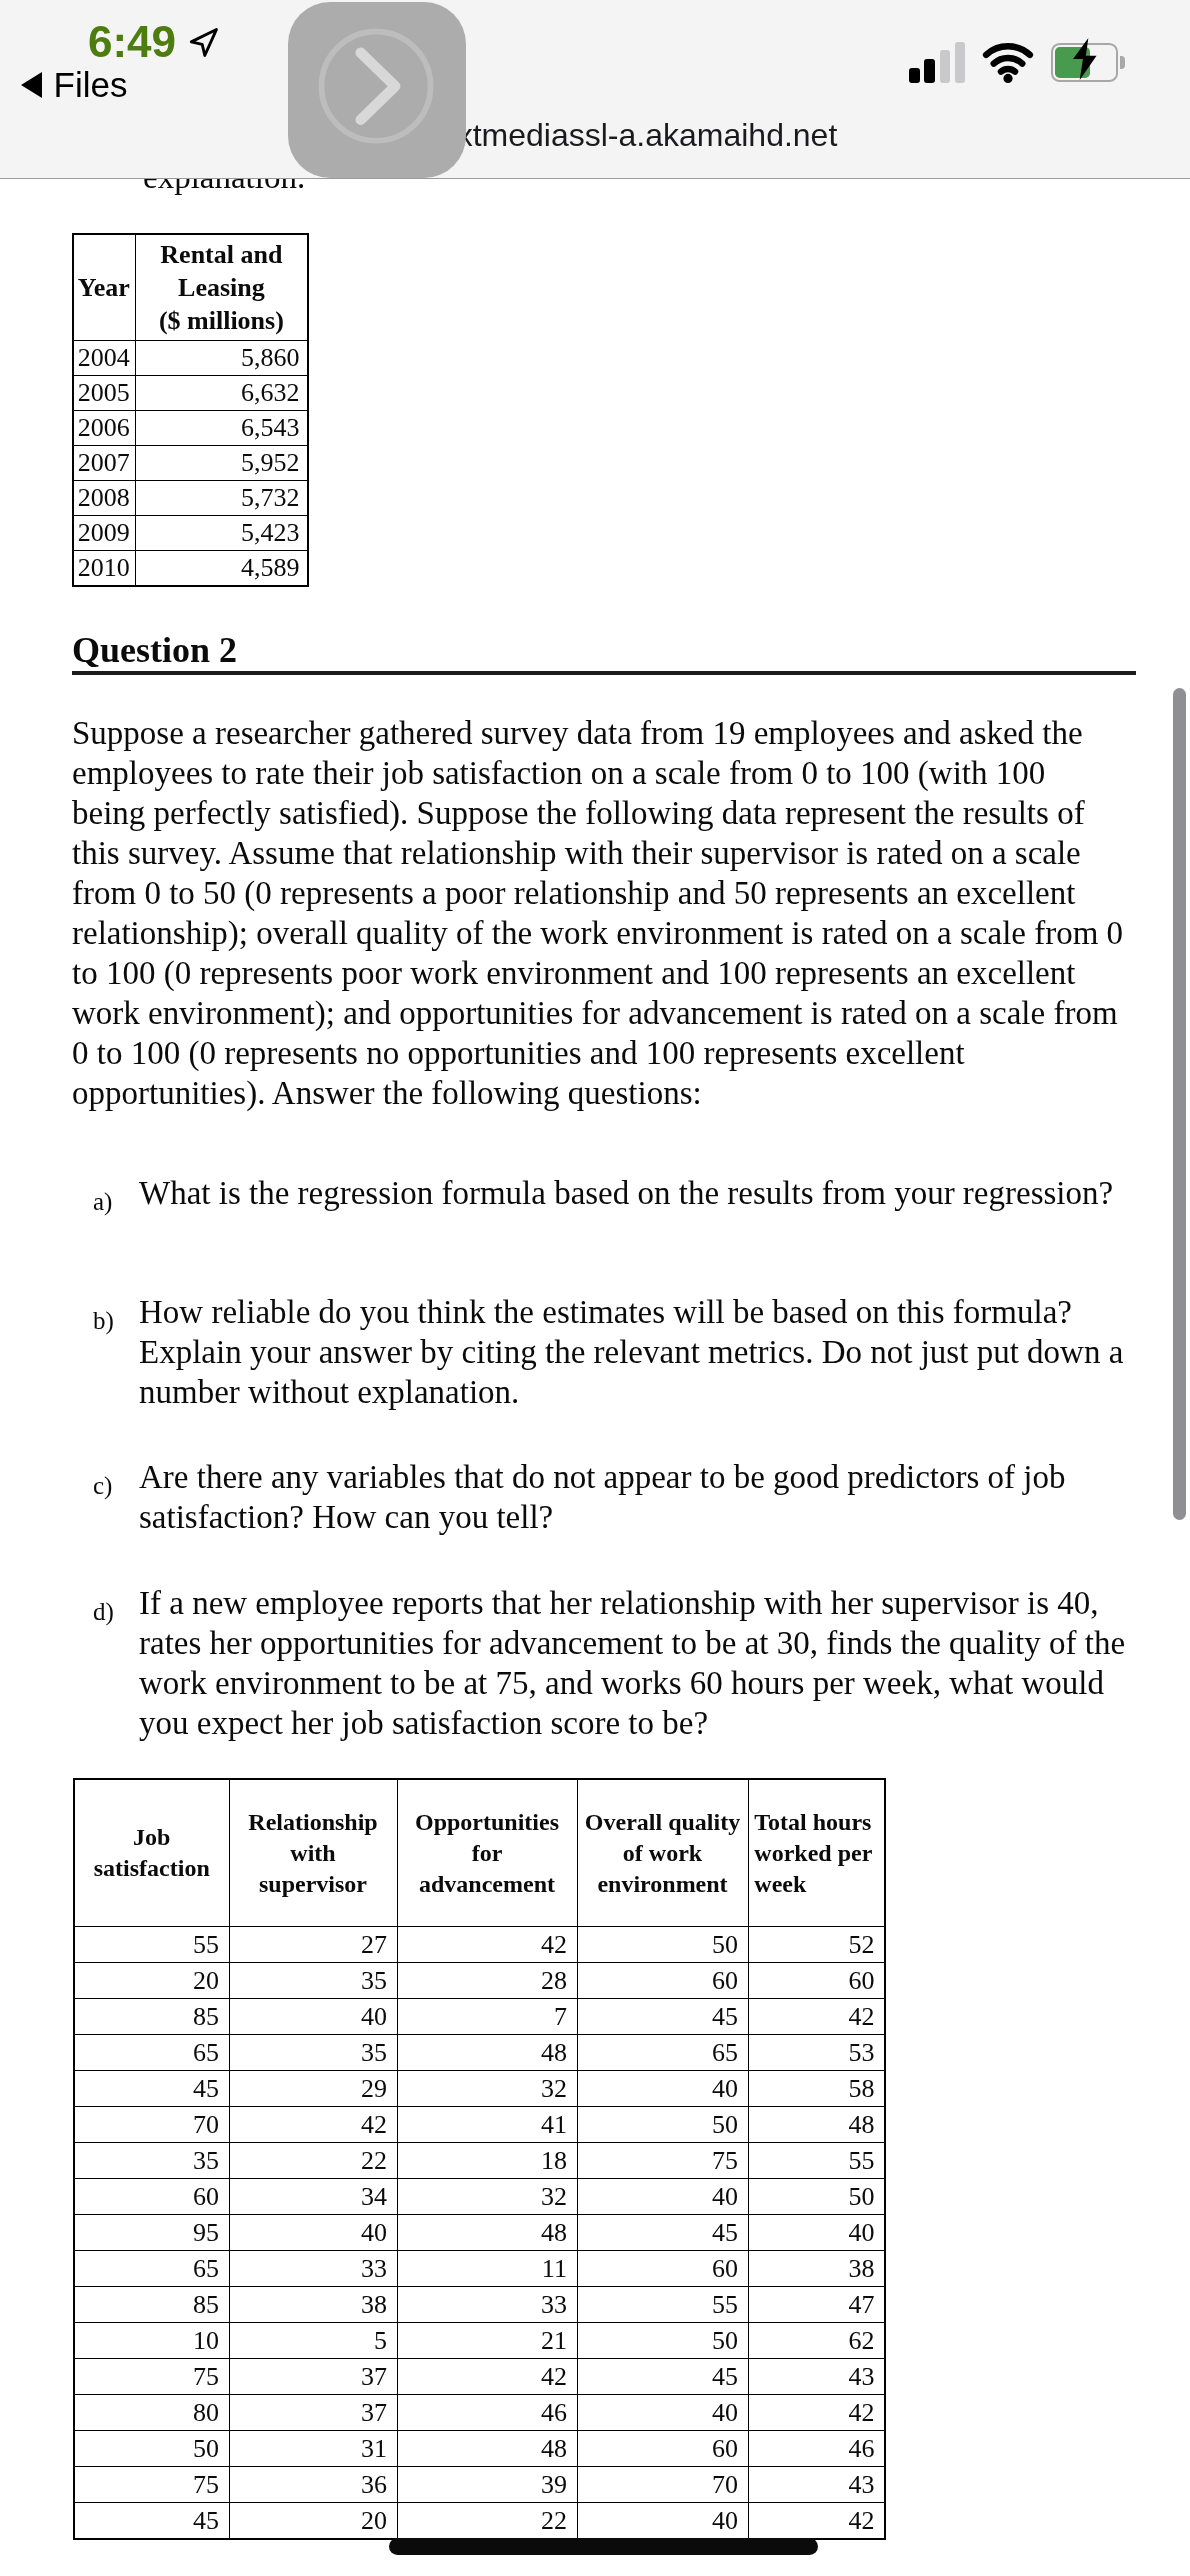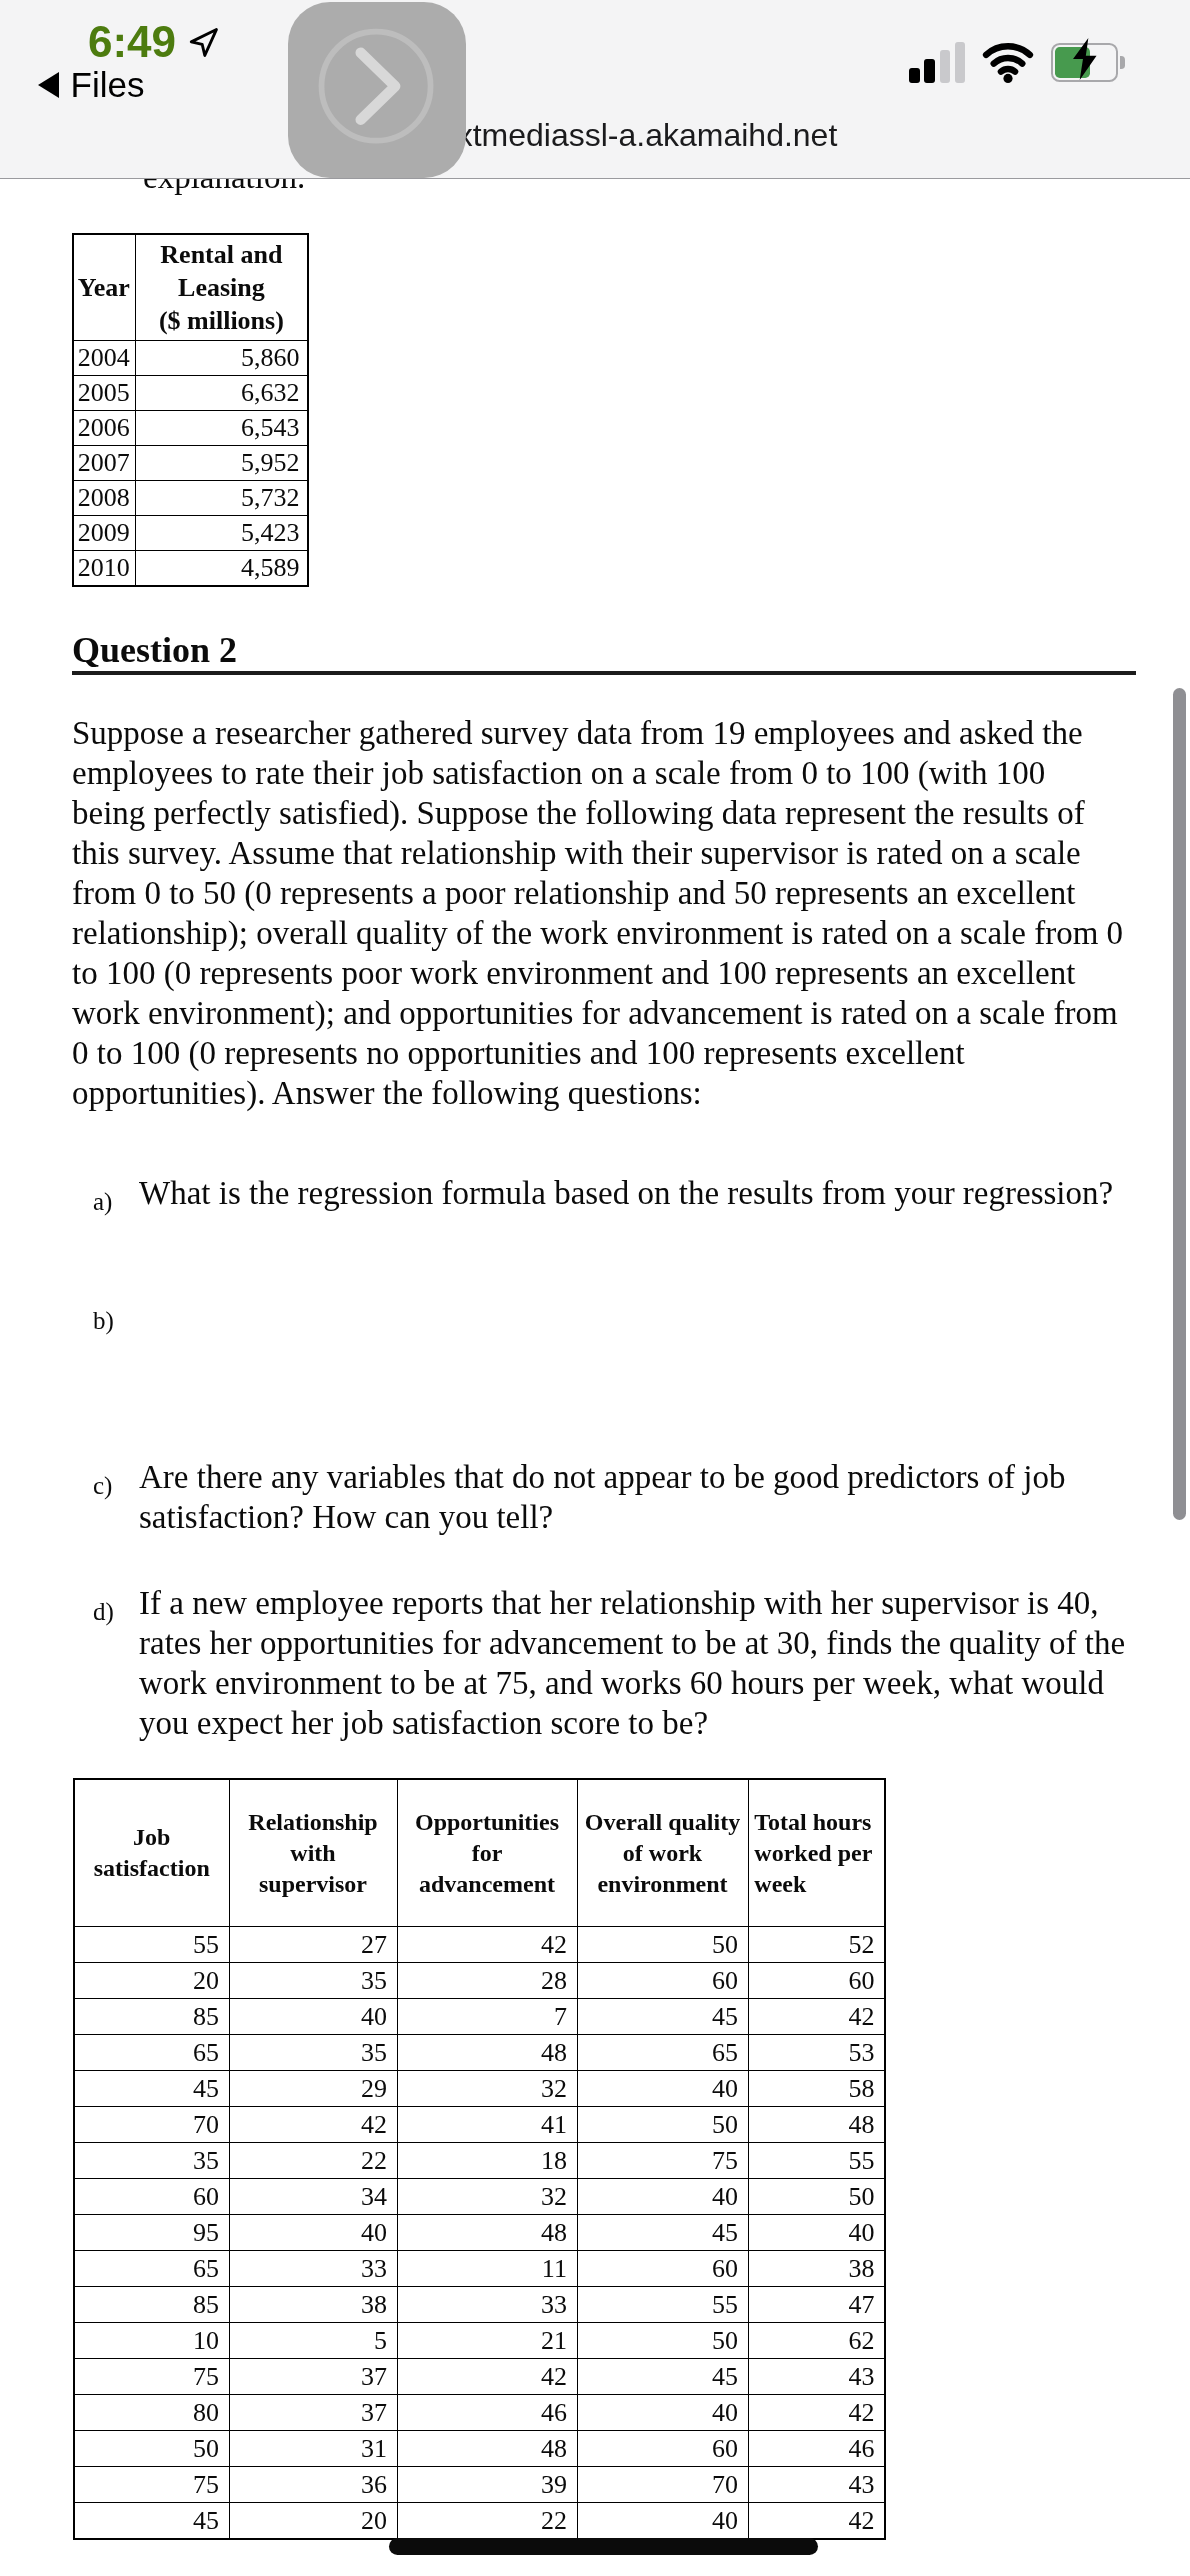--- a/index.html
+++ b/index.html
@@ -4,21 +4,21 @@
 <style>
   html,body{margin:0;padding:0;background:#fff;}
   .screen{position:relative;width:1190px;height:2576px;background:#ffffff;overflow:hidden;
           font-family:"Liberation Serif",serif;color:#0b0b0b;}
 
   
   .chrome{position:absolute;left:0;top:0;width:1190px;height:178px;background:#f4f4f5;
           border-bottom:1.9px solid #9a9a9e;z-index:50;}
   .time-cluster{position:absolute;left:88px;top:17px;display:flex;align-items:center;gap:11.5px;
           font-family:"Liberation Sans",sans-serif;font-weight:bold;font-size:44px;color:#4d7c0f;}
-  .files-back{position:absolute;left:38px;top:65px;display:flex;align-items:center;gap:11.5px;
+  .files-back{position:absolute;left:21px;top:65px;display:flex;align-items:center;gap:11.5px;
           font-family:"Liberation Sans",sans-serif;font-size:35px;color:#000;}
   .back-tri{width:0;height:0;border-top:13.4px solid transparent;border-bottom:13.4px solid transparent;
           border-right:0;border-left:21px solid #000;transform:rotate(180deg);}
   .right-cluster{position:absolute;left:909px;top:42px;display:flex;align-items:center;gap:17px;}
   .sigbars{display:flex;align-items:flex-end;gap:4.8px;}
   .sigbar{width:10.5px;border-radius:2.9px;}
   .sb1{height:15.3px;background:#000;}
   .sb2{height:24px;background:#000;}
   .sb3{height:33px;background:#c9c9cc;}
   .sb4{height:41px;background:#c9c9cc;}
@@ -137,20 +137,21 @@
     <div class="q2-rule"></div>
 
     <div class="intro">Suppose a researcher gathered survey data from 19 employees and asked the employees to rate their job satisfaction on a scale from 0 to 100 (with 100 being perfectly satisfied). Suppose the following data represent the results of this survey. Assume that relationship with their supervisor is rated on a scale from 0 to 50 (0 represents a poor relationship and 50 represents an excellent relationship); overall quality of the work environment is rated on a scale from 0 to 100 (0 represents poor work environment and 100 represents an excellent work environment); and opportunities for advancement is rated on a scale from 0 to 100 (0 represents no opportunities and 100 represents excellent opportunities). Answer the following questions:</div>
 
     <div class="qitem qa">
       <span class="marker">a)</span>
       <span>What is the regression formula based on the results from your regression?</span>
     </div>
     <div class="qitem qb">
       <span class="marker">b)</span>
+      <span>How reliable do you think the estimates will be based on this formula? Explain your answer by citing the relevant metrics. Do not just put down a number without explanation.</span>
     </div>
     <div class="qitem qc">
       <span class="marker">c)</span>
       <span>Are there any variables that do not appear to be good predictors of job satisfaction? How can you tell?</span>
     </div>
     <div class="qitem qd">
       <span class="marker">d)</span>
       <span>If a new employee reports that her relationship with her supervisor is 40, rates her opportunities for advancement to be at 30, finds the quality of the work environment to be at 75, and works 60 hours per week, what would you expect her job satisfaction score to be?</span>
     </div>
 

